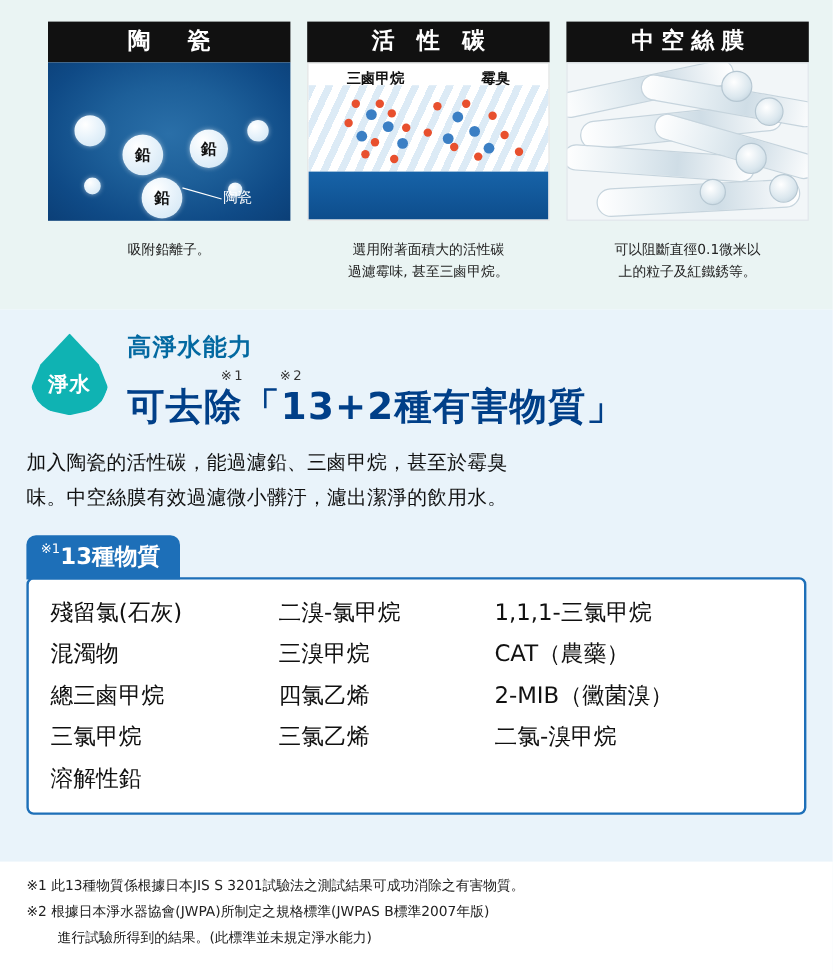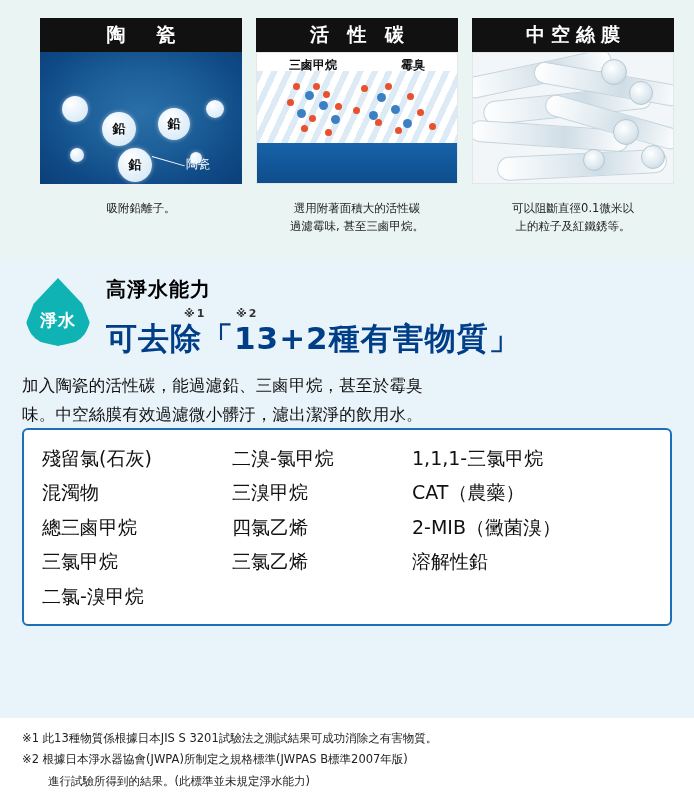--- a/index.html
+++ b/index.html
@@ -138,21 +138,21 @@
     background: #0fb3b3;
     border-radius: 50% 50% 50% 50% / 62% 62% 40% 40%;
     clip-path: polygon(50% 0%, 88% 38%, 100% 66%, 88% 92%, 50% 100%, 12% 92%, 0% 66%, 12% 38%);
     display:flex; align-items:flex-end; justify-content:center;
   }
   .drop-text {
     color:#fff; font-size:17px; font-weight:bold; padding-bottom:14px; letter-spacing:1px;
   }
   .head-texts { padding-top: 2px; }
   .h-small {
-    font-size: 20px; font-weight: bold; color: #000000; letter-spacing: 1px;
+    font-size: 20px; font-weight: bold; color: #0369a1; letter-spacing: 1px;
   }
   .h-big {
     font-size: 31px; font-weight: bold; color: #003f88; letter-spacing: 1px;
     margin-top: -2px;
   }
   .paragraph {
     font-size: 16.5px; color: #111; line-height: 1.75; margin-top: 12px;
     letter-spacing: 0.2px;
   }
 
@@ -281,50 +281,53 @@
 <div class="mid-section">
 
   <div class="head-row">
     <div class="drop">
       <div class="drop-shape">
         <span class="drop-text">淨水</span>
       </div>
     </div>
     <div class="head-texts">
       <div class="h-small">高淨水能力</div>
-      <div style="font-size:11px;color:#333;letter-spacing:2px;margin:4px 0 0 78px;font-weight:bold;">
+      <div style="font-size:11px;color:#333;letter-spacing:2px;margin:4px 0 0 78px;">
         <span>※1</span>
         <span style="display:inline-block;width:18px;"></span>
         <span>※2</span>
       </div>
       <div class="h-big">可去除「13+2種有害物質」</div>
     </div>
   </div>
 
   <div class="paragraph">
     <div>加入陶瓷的活性碳，能過濾鉛、三鹵甲烷，甚至於霉臭</div>
     <div>味。中空絲膜有效過濾微小髒汙，濾出潔淨的飲用水。</div>
   </div>
 
+  <div class="tab-label">
+    <span class="sup">※1</span><span>13種物質</span>
+  </div>
 
   <div class="list-box">
     <div class="list-grid">
       <div>殘留氯(石灰)</div>
       <div>二溴-氯甲烷</div>
       <div>1,1,1-三氯甲烷</div>
       <div>混濁物</div>
       <div>三溴甲烷</div>
       <div>CAT（農藥）</div>
       <div>總三鹵甲烷</div>
       <div>四氯乙烯</div>
       <div>2-MIB（黴菌溴）</div>
       <div>三氯甲烷</div>
       <div>三氯乙烯</div>
+      <div>二氯-溴甲烷</div>
       <div>溶解性鉛</div>
-      <div>二氯-溴甲烷</div>
       <div></div>
       <div></div>
     </div>
   </div>
 </div>
 
 <div class="footnotes">
   <div class="fn-line">※1 此13種物質係根據日本JIS S 3201試驗法之測試結果可成功消除之有害物質。</div>
   <div class="fn-line">※2 根據日本淨水器協會(JWPA)所制定之規格標準(JWPAS B標準2007年版)</div>
   <div class="fn-line fn-indent">進行試驗所得到的結果。(此標準並未規定淨水能力)</div>

